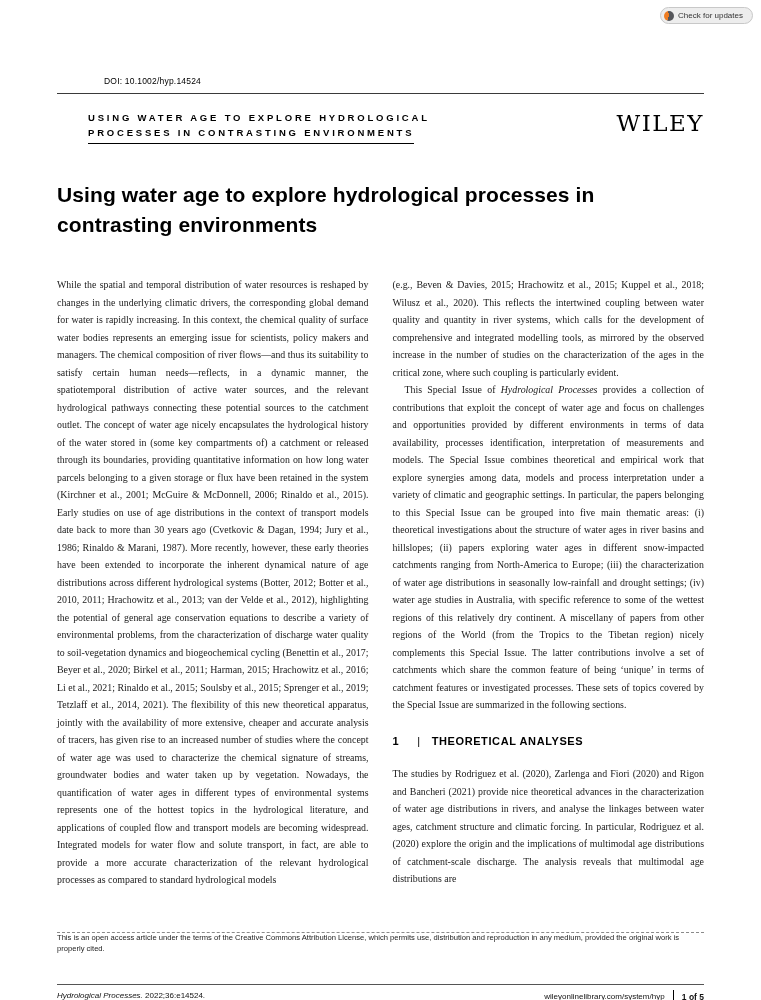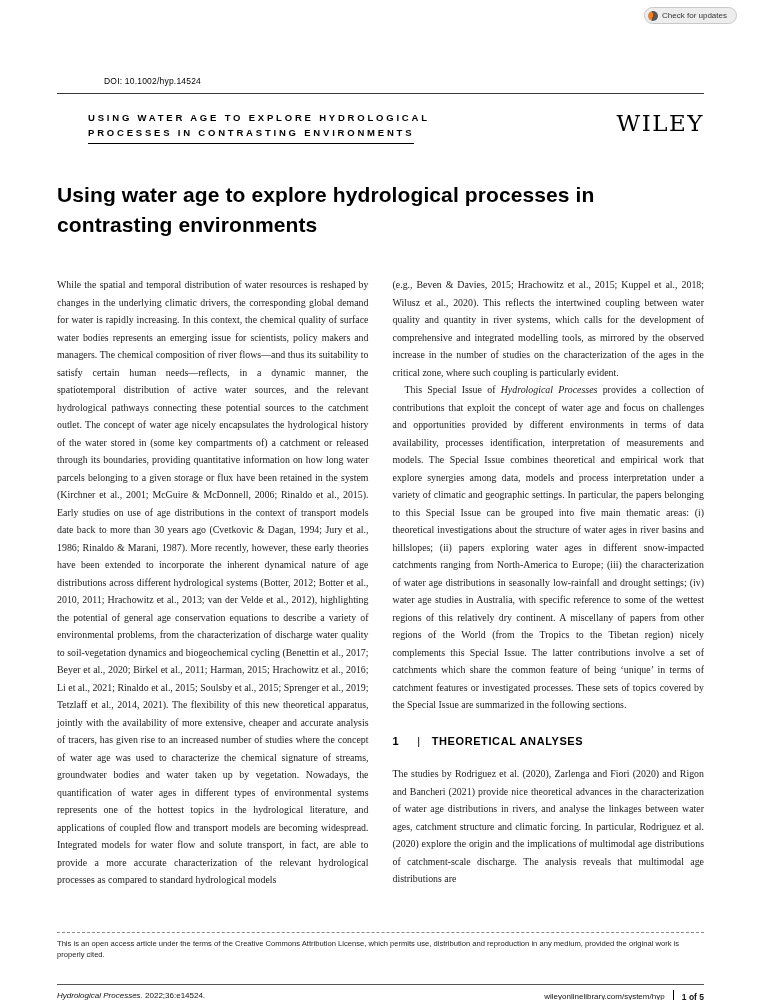--- a/index.html
+++ b/index.html
@@ -10,21 +10,21 @@
     background: #ffffff;
     font-family: "Liberation Serif", serif;
     color: #111;
     overflow: hidden;
     box-sizing: border-box;
   }
   .content { position: absolute; left: 57px; right: 57px; top: 0; }
 
   
   .update-badge {
-    position: absolute; top: 7px; right: 24px;
+    position: absolute; top: 7px; right: 8px;
     height: 15px; display: flex; align-items: center; gap: 4px;
     background: #ededed; border: 1px solid #c8c8c8; border-radius: 9px;
     padding: 0 9px 0 3px;
     font-family: "Liberation Sans", sans-serif; font-size: 8px; color: #333;
     cursor: pointer;
   }
   .badge-icon {
     width: 10px; height: 10px; border-radius: 50%;
     background: conic-gradient(from 200deg, #ef7d22 0 150deg, #55565a 150deg 360deg);
     flex: 0 0 auto;
@@ -70,21 +70,21 @@
     font-family: "Liberation Sans", sans-serif;
     font-size: 11px; font-weight: bold; letter-spacing: 0.6px; color: #000;
     margin: 19px 0 15px 0; display: flex; align-items: baseline;
     text-align: left;
   }
   .section-heading .sep { margin: 0 11px 0 18px; font-weight: normal; }
 
   
   .footnote {
     position: absolute; left: 57px; right: 57px; top: 932px;
-    border-top: 1px dashed #8a8a8a; padding-top: 6px;
+    border-top: 1px dashed #8a8a8a; 
     font-family: "Liberation Sans", sans-serif;
     font-size: 7.6px; line-height: 10.5px; color: #222;
   }
   .copyright { margin-top: 3px; }
   .copyright .journal-italic { font-style: italic; }
 
   
   .bottom-bar {
     position: absolute; left: 57px; right: 57px; top: 984px;
     border-top: 1px solid #555; padding-top: 5px;

